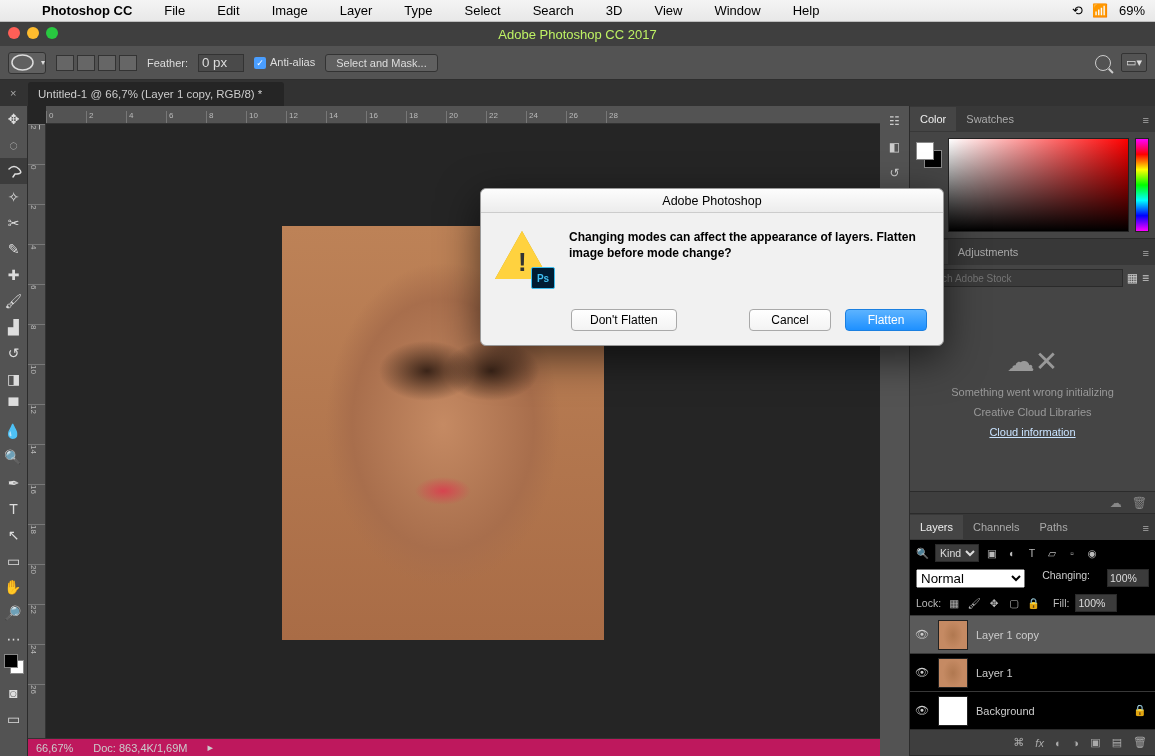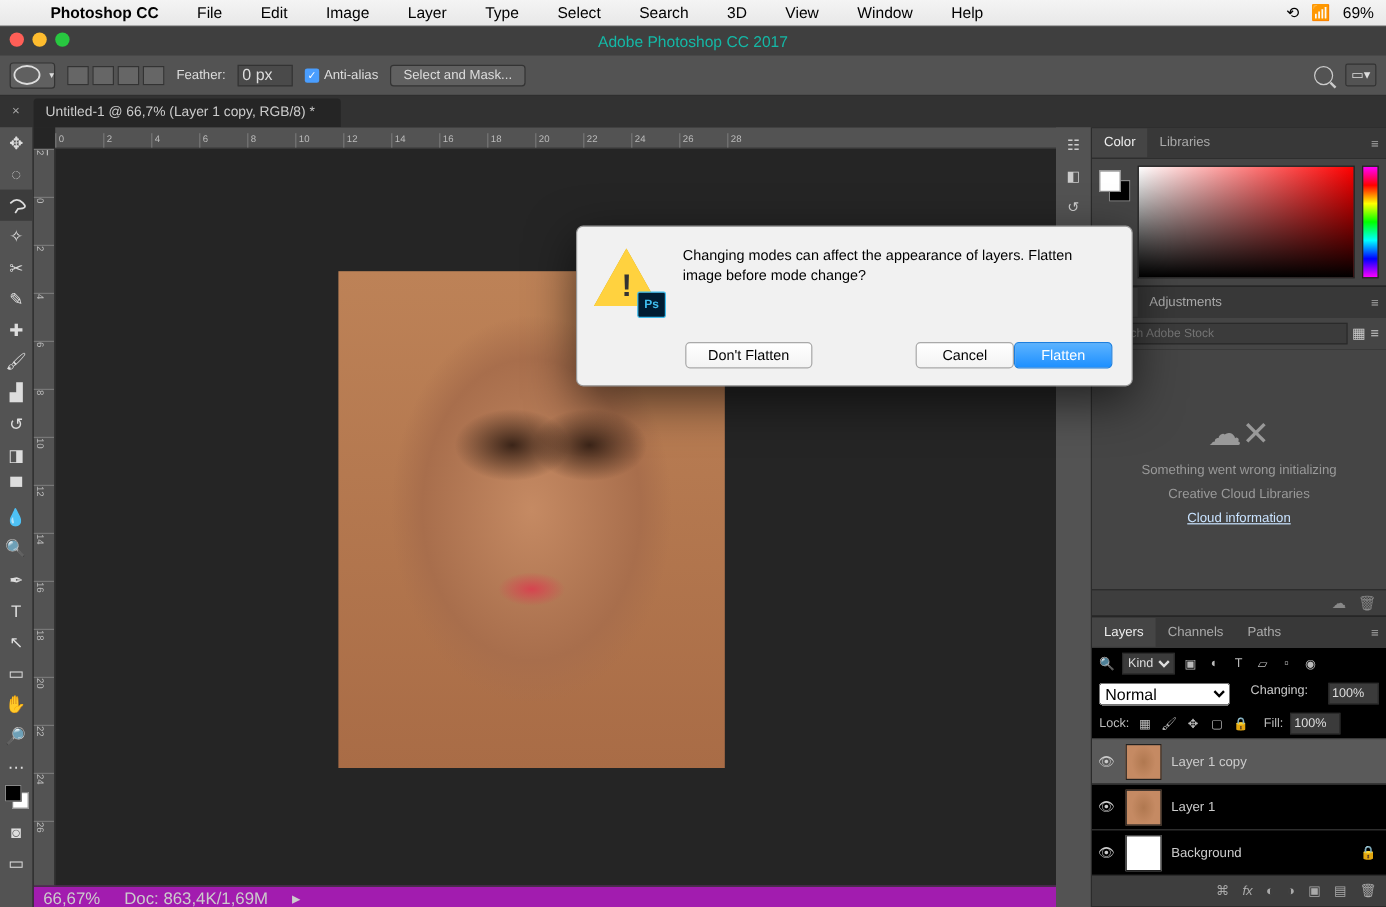--- a/index.html
+++ b/index.html
@@ -3,21 +3,21 @@
 <meta charset="utf-8">
 <style>
 html,body{margin:0;padding:0;font-family:-apple-system,Helvetica,Arial,sans-serif;font-size:12px;color:#ccc;background:#323232;user-select:none;overflow:hidden;width:1155px;height:756px}
 *{box-sizing:border-box}
 
 .mac-bar{height:22px;background:linear-gradient(#f4f4f4,#e8e8e8);display:flex;align-items:center;padding:0 10px;color:#000;font-size:13px;gap:32px;border-bottom:1px solid #bdbdbd}
 .mac-bar .app-name{font-weight:700}
 .mac-bar .spacer{flex:1}
 .mac-bar .right{display:flex;gap:10px;align-items:center}
 
-.title-bar{height:24px;background:#3f3f3f;display:flex;align-items:center;justify-content:center;color:#14b8a6;font-size:13px;position:relative}
+.title-bar{height:24px;background:#3f3f3f;display:flex;align-items:center;justify-content:center;color:#bef264;font-size:13px;position:relative}
 .traffic{position:absolute;left:8px;top:5px;display:flex;gap:7px}
 .traffic span{width:12px;height:12px;border-radius:50%;display:block}
 .tl-r{background:#ff5f57}.tl-y{background:#febc2e}.tl-g{background:#28c840}
 
 .options-bar{height:34px;background:#535353;border-bottom:1px solid #2e2e2e;display:flex;align-items:center;padding:0 8px;gap:10px;color:#ddd;font-size:11px}
 .opt-sel{width:38px;height:22px;border:1px solid #333;border-radius:3px;background:#606060;display:flex;align-items:center;justify-content:center}
 .opt-btn{width:18px;height:16px;border:1px solid #333;background:#666}
 .feather-input{width:46px;height:18px;background:#4a4a4a;border:1px solid #333;padding:1px 3px;color:#ddd}
 .chk{width:12px;height:12px;background:#4a9eff;border-radius:2px;display:inline-flex;align-items:center;justify-content:center;color:#fff;font-size:9px;margin-right:4px}
 .mask-btn{padding:2px 10px;background:#606060;border:1px solid #333;border-radius:3px}
@@ -43,21 +43,21 @@
 .ruler-h span{width:40px;border-left:1px solid #777;padding-left:2px;height:12px}
 .ruler-v{position:absolute;top:18px;left:0;bottom:18px;width:18px;background:#535353;border-right:1px solid #333;display:flex;flex-direction:column;font-size:8px;color:#bbb}
 .ruler-v span{height:40px;border-top:1px solid #777;padding:0 1px;writing-mode:vertical-lr}
 .ruler-v span.ng{text-decoration:overline}
 .canvas-img{position:absolute;left:254px;top:120px;width:322px;height:414px;background:
   radial-gradient(ellipse 80px 50px at 45% 35%, #3a2418 0%, transparent 60%),
   radial-gradient(ellipse 80px 50px at 65% 35%, #3a2418 0%, transparent 60%),
   radial-gradient(ellipse 40px 20px at 50% 64%, #d6444f 0%, transparent 70%),
   radial-gradient(ellipse 130px 180px at 50% 48%, #c58a63 0%, #a86e4c 70%, transparent 90%),
   linear-gradient(#bd8257,#a96c46)}
-.status{position:absolute;bottom:0;left:0;right:0;height:18px;background:#a21caf;display:flex;align-items:center;color:#ccc;font-size:14px;padding:0 8px;gap:20px;border-top:1px solid #333}
+.status{position:absolute;bottom:0;left:0;right:0;height:18px;background:#be185d;display:flex;align-items:center;color:#ccc;font-size:11px;padding:0 8px;gap:20px;border-top:1px solid #333}
 
 .panels{width:245px;background:#000000;display:flex;flex-direction:column}
 .mini-dock{width:30px;background:#535353;border-right:1px solid #2b2b2b;display:flex;flex-direction:column;align-items:center;gap:12px;padding-top:8px}
 .panels-wrap{display:flex;height:100%}
 .panel{border-bottom:1px solid #2b2b2b}
 .panel-tabs{height:26px;background:#383838;display:flex;align-items:center;font-size:11px;position:relative}
 .ptab{padding:6px 10px;color:#aaa;cursor:default}
 .ptab.act{background:#454545;color:#eee}
 .panel-menu{position:absolute;right:6px;top:8px;color:#aaa;font-size:11px}
 .panel-body{background:#454545;padding:6px}
@@ -87,22 +87,22 @@
 .layer .lk{margin-left:auto;color:#aaa;margin-right:4px}
 .layers-foot{height:26px;background:#3e3e3e;display:flex;align-items:center;justify-content:flex-end;gap:11px;padding:0 8px;color:#aaa;border-top:1px solid #2b2b2b;font-size:11px}
 
 .dialog{position:absolute;left:480px;top:188px;width:464px;background:#f1f1f1;border:1px solid #999;border-radius:6px;box-shadow:0 12px 40px rgba(0,0,0,.6);color:#000;font-size:12px}
 .dlg-title{height:24px;border-bottom:1px solid #ccc;display:flex;align-items:center;justify-content:center;font-size:12.5px;background:linear-gradient(#fdfdfd,#ececec);border-radius:6px 6px 0 0}
 .dlg-body{padding:16px 18px 16px 14px;display:flex;gap:16px}
 .warn-ico{width:58px;height:58px;position:relative;flex-shrink:0}
 .warn-tri{width:0;height:0;border-left:27px solid transparent;border-right:27px solid transparent;border-bottom:48px solid #ffd23f;position:absolute;top:2px;filter:drop-shadow(0 0 0 #d4a500)}
 .warn-tri:before{content:"!";position:absolute;left:-4px;top:16px;font-size:26px;font-weight:700;color:#333}
 .ps-badge{position:absolute;right:-2px;bottom:-2px;width:24px;height:22px;background:#001d33;border:1.5px solid #3fbff0;color:#3fbff0;font-size:10px;font-weight:700;display:flex;align-items:center;justify-content:center;border-radius:2px}
-.dlg-txt{font-weight:400;line-height:1.35;flex:1}
-.dlg-btns{padding:6px 16px 14px 90px;display:flex;justify-content:space-between}
+.dlg-txt{font-weight:700;line-height:1.35;flex:1}
+.dlg-btns{padding:6px 16px 14px 90px;display:flex;gap:14px;justify-content:space-between}
 .dlg-btns button{height:22px;border-radius:4px;border:1px solid #a9a9a9;background:linear-gradient(#fff,#f3f3f3);padding:0 18px;font-size:12px;min-width:82px}
 .dlg-btns .primary{background:linear-gradient(#5cb3ff,#1e90ff);border-color:#1b7fe0;color:#fff}
 .dlg-btns .sp{flex:1}
 </style>
 </head>
 <body>
 
 <div class="mac-bar">
   <span></span>
   <span class="app-name">Photoshop CC</span>
@@ -246,21 +246,21 @@
     <div class="mini-dock">
       <span>☷</span>
       <span>◧</span>
       <span>↺</span>
     </div>
     <div class="panels">
 
       <div class="panel">
         <div class="panel-tabs">
           <div class="ptab act">Color</div>
-          <div class="ptab">Libraries</div>
+          <div class="ptab">Swatches</div>
           <span class="panel-menu">≡</span>
         </div>
         <div class="panel-body colorp">
           <div class="cp-sw">
               <div class="bg"></div>
               <div class="fg"></div>
             </div>
           <div class="cp-main"></div>
           <div class="cp-hue"></div>
         </div>
@@ -349,20 +349,21 @@
           <span>▣</span>
           <span>▤</span>
           <span>🗑</span>
         </div>
       </div>
     </div>
   </div>
 </div>
 
 <div class="dialog">
+  <div class="dlg-title">Adobe Photoshop</div>
   <div class="dlg-body">
     <div class="warn-ico">
       <div class="warn-tri"></div>
       <div class="ps-badge">Ps</div>
     </div>
     <div class="dlg-txt">Changing modes can affect the appearance of layers.  Flatten image before mode change?</div>
   </div>
   <div class="dlg-btns">
     <button>Don't Flatten</button>
     <div class="sp"></div>

